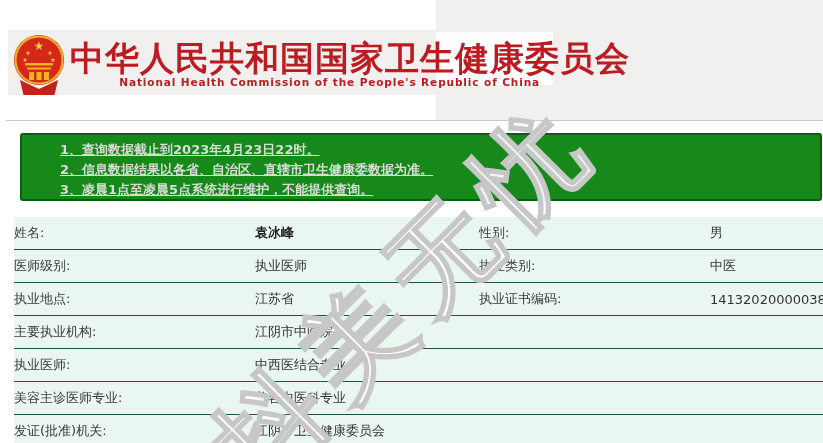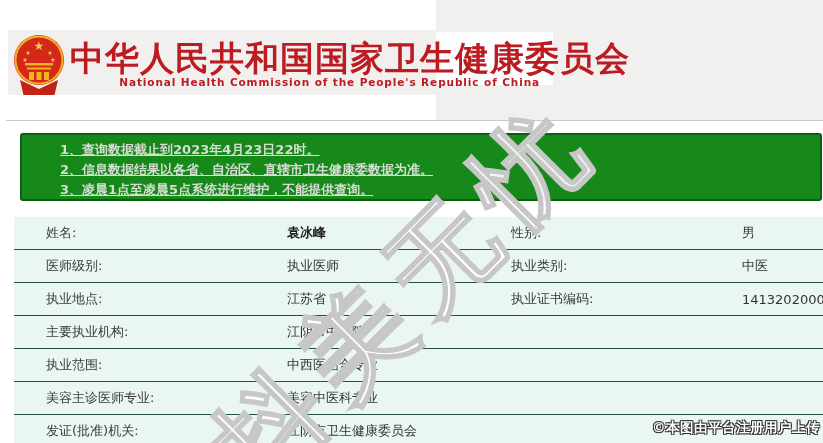--- a/index.html
+++ b/index.html
@@ -54,21 +54,21 @@
   .record-table{
     position:absolute;left:14px;top:217px;width:809px;z-index:2;
   }
   .record-row{
     display:grid;
     grid-template-columns:241px 224px 231px 113px;
     height:33px;align-items:center;
     background:var(--row-mint);
     border-bottom:1.5px solid var(--row-divider);
   }
-  .cell{font-size:13px;color:var(--value-color);padding-left:8px;white-space:nowrap;overflow:hidden;margin-left:24px;}
+  .cell{font-size:13px;color:var(--value-color);padding-left:0;white-space:nowrap;overflow:hidden;}
   .cell.label{color:var(--label-color);}
   .cell.value.bold{font-weight:bold;color:#1c1c1c;}
   .cell.span-rest{grid-column:2 / 5;}
   
   .watermark{
     position:absolute;left:235px;top:395px;
     transform:rotate(-45deg);transform-origin:0 50%;
     font-size:105px;font-weight:bold;letter-spacing:16px;white-space:nowrap;
     color:rgba(255,255,255,0.93);
     -webkit-text-stroke:2px #c7c7c7;
@@ -136,30 +136,29 @@
         <div class="cell label">执业地点:</div>
         <div class="cell value">江苏省</div>
         <div class="cell label">执业证书编码:</div>
         <div class="cell value">141320200000385</div>
       </div>
       <div class="record-row">
         <div class="cell label">主要执业机构:</div>
         <div class="cell value span-rest">江阴市中医院</div>
       </div>
       <div class="record-row">
-        <div class="cell label">执业范围:</div>
+        <div class="cell label">执业医师:</div>
         <div class="cell value span-rest">中西医结合专业</div>
       </div>
       <div class="record-row">
         <div class="cell label">美容主诊医师专业:</div>
         <div class="cell value span-rest">美容中医科专业</div>
       </div>
       <div class="record-row">
         <div class="cell label">发证(批准)机关:</div>
         <div class="cell value span-rest">江阴市卫生健康委员会</div>
       </div>
     </div>
 
   <div class="watermark">抖美无忧</div>
 
-  <div class="credit">©本图由平台注册用户上传</div>
 
 </div>
 
 </body></html>

